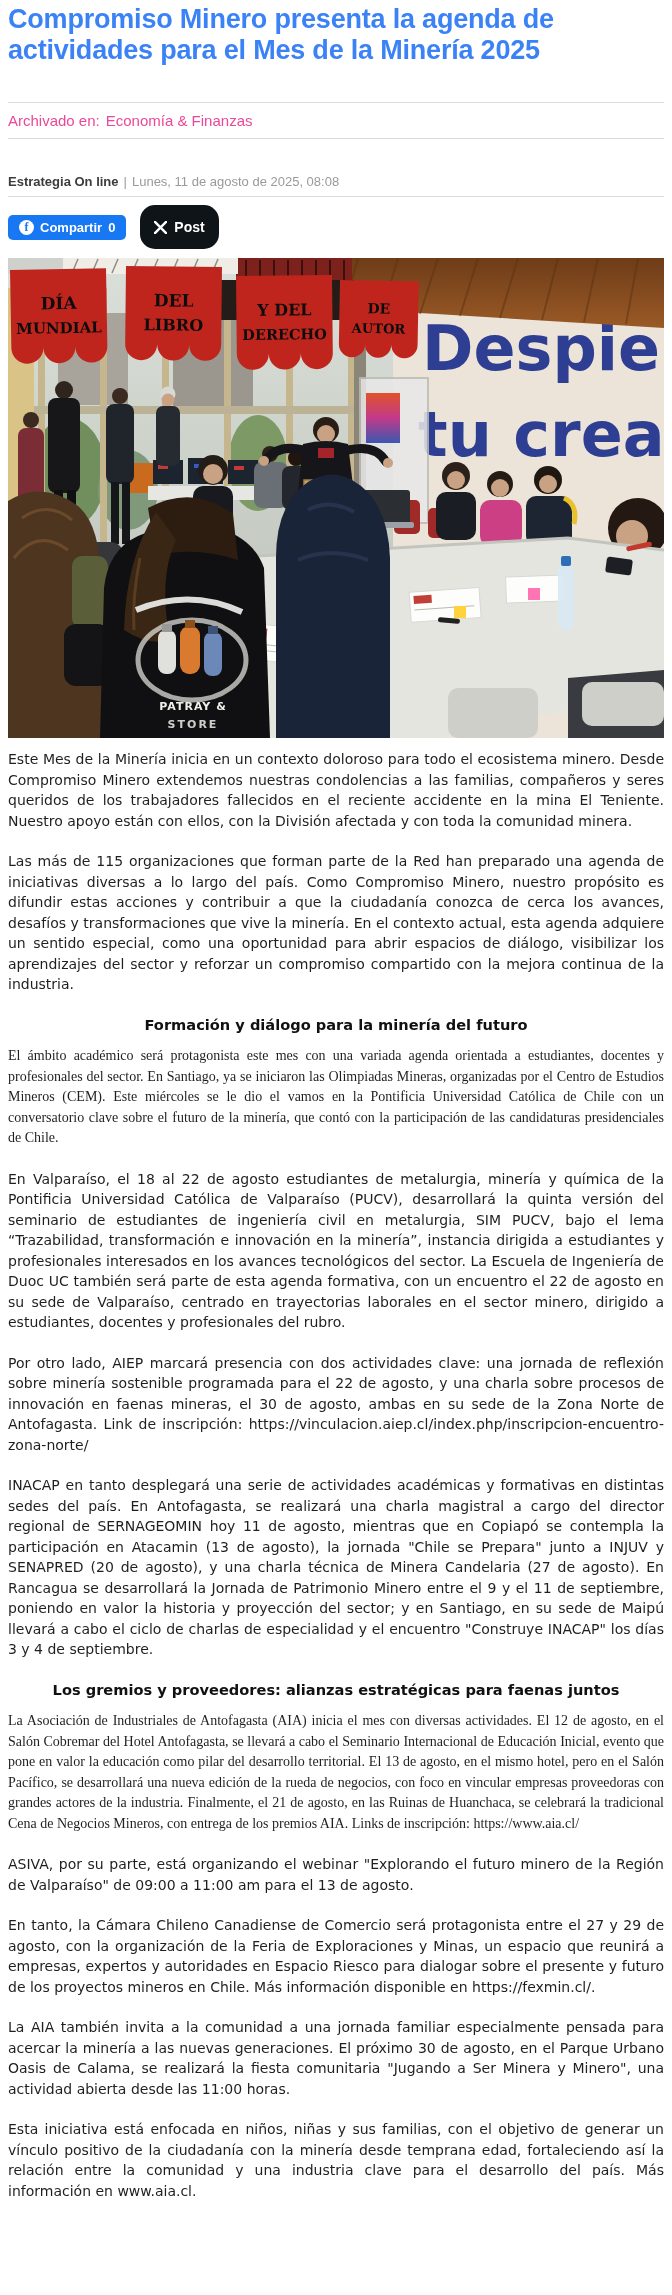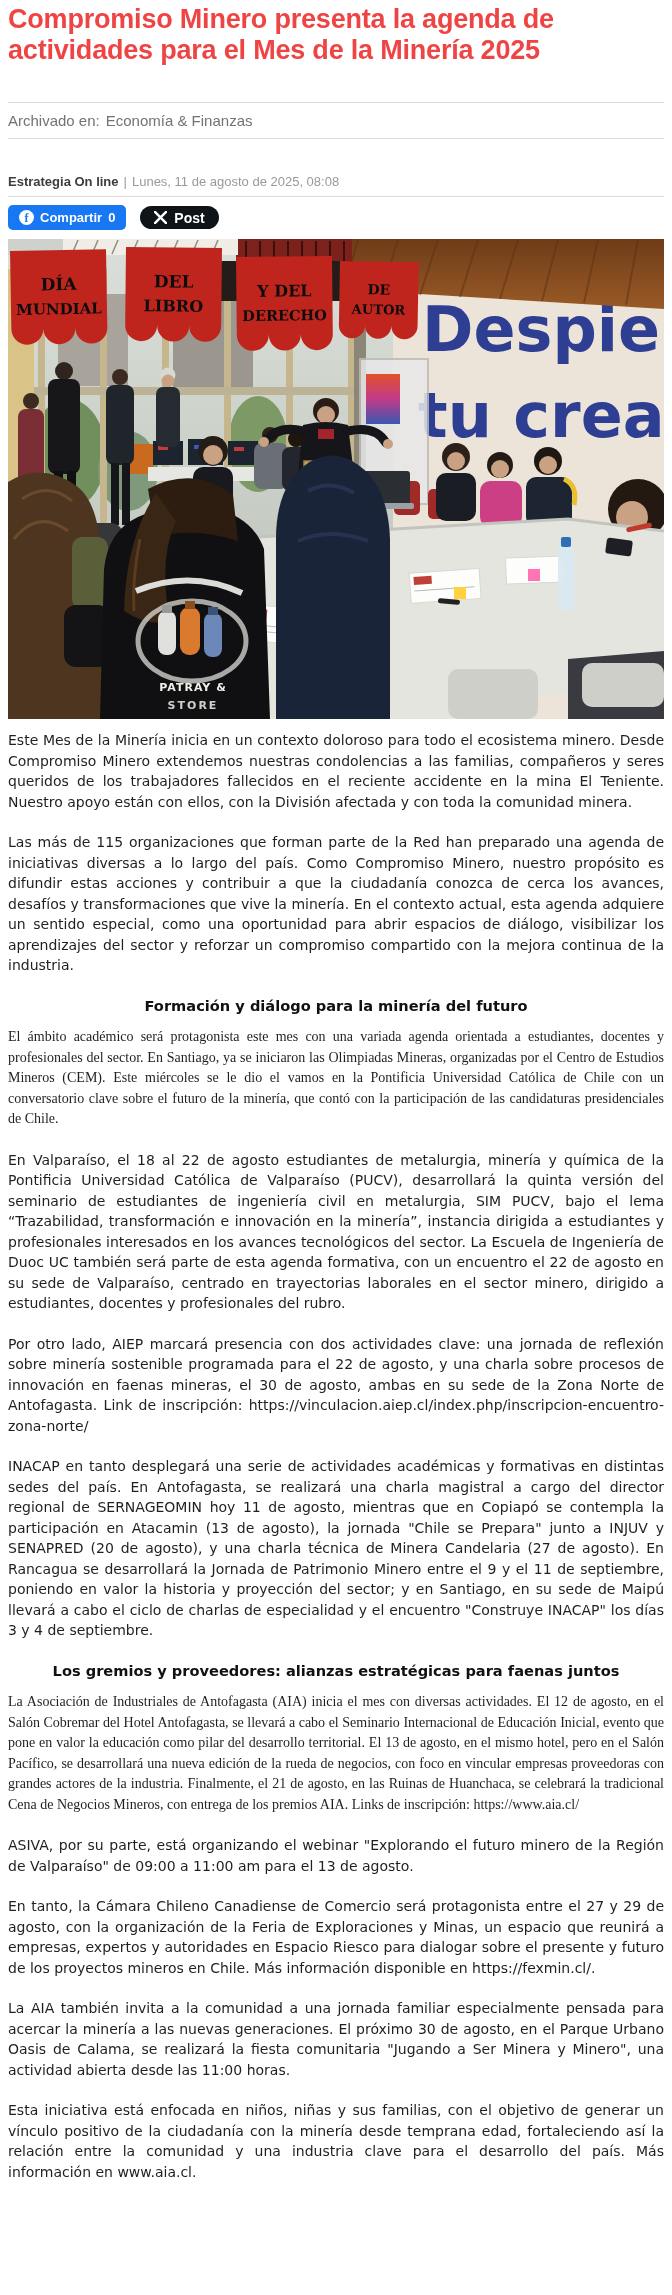--- a/index.html
+++ b/index.html
@@ -1,35 +1,35 @@
 <!DOCTYPE html>
 <html><head>
 <meta charset="utf-8">
 <style>
   html,body{margin:0;padding:0;background:#ffffff;}
   body{width:672px;font-family:"DejaVu Sans",sans-serif;color:#1f1f1f;}
   .page{padding:0 8px;}
   .title{font-family:"Liberation Sans",sans-serif;font-weight:700;font-size:27px;
-         line-height:31px;color:#ef4444;margin:4px 0 0 0;letter-spacing:-0.2px;}
+         line-height:31px;color:#3b82f6;margin:4px 0 0 0;letter-spacing:-0.2px;}
   .rule{border:none;border-top:1px solid #dcdcdc;margin:0;}
   .rule-top{margin-top:36px;}
   .meta-row{display:flex;align-items:center;gap:6px;padding:9px 0;
-            font-family:"Liberation Sans",sans-serif;font-size:15px;color:#737373;}
+            font-family:"Liberation Sans",sans-serif;font-size:15px;color:#ec4899;}
   .byline-row{display:flex;align-items:center;gap:5px;padding:7px 0;
               font-family:"Liberation Sans",sans-serif;font-size:13px;color:#9a9a9a;margin-top:28px;}
   .byline-source{font-weight:700;color:#3c3c3c;}
   .share-row{display:flex;align-items:center;gap:14px;padding:8px 0 9px 0;}
   .fb-btn{display:inline-flex;align-items:center;gap:6px;background:#1877f2;color:#fff;
           border:none;border-radius:5px;height:25px;padding:0 11px;cursor:pointer;
           font-family:"Liberation Sans",sans-serif;font-weight:700;font-size:13px;}
   .fb-circle{width:15px;height:15px;border-radius:50%;background:#fff;color:#1877f2;
              display:inline-flex;align-items:center;justify-content:center;
              font-family:"Liberation Serif",serif;font-weight:700;font-size:12px;line-height:1;}
   .x-btn{display:inline-flex;align-items:center;gap:7px;background:#0f1419;color:#fff;
-         border:none;border-radius:15px;height:23px;padding:0 14px;cursor:pointer;
+         border:none;border-radius:15px;height:44px;padding:0 14px;cursor:pointer;
          font-family:"Liberation Sans",sans-serif;font-weight:700;font-size:14px;}
   .photo{width:656px;height:480px;overflow:hidden;margin:0 0 5px 0;background:#d8d8d2;}
   .body-text{margin-top:0;}
   .body-text p{font-size:14px;line-height:20.5px;text-align:justify;margin:20px 0;}
   .body-text p.first{margin-top:11px;}
   .body-text h2{font-size:14.6px;line-height:20.5px;font-weight:700;color:#111;
                 margin:20px 0 0 0;text-align:center;}
   .body-text h2 + p{margin-top:11px;font-family:Liberation Serif, serif;}
 </style>
 </head>

